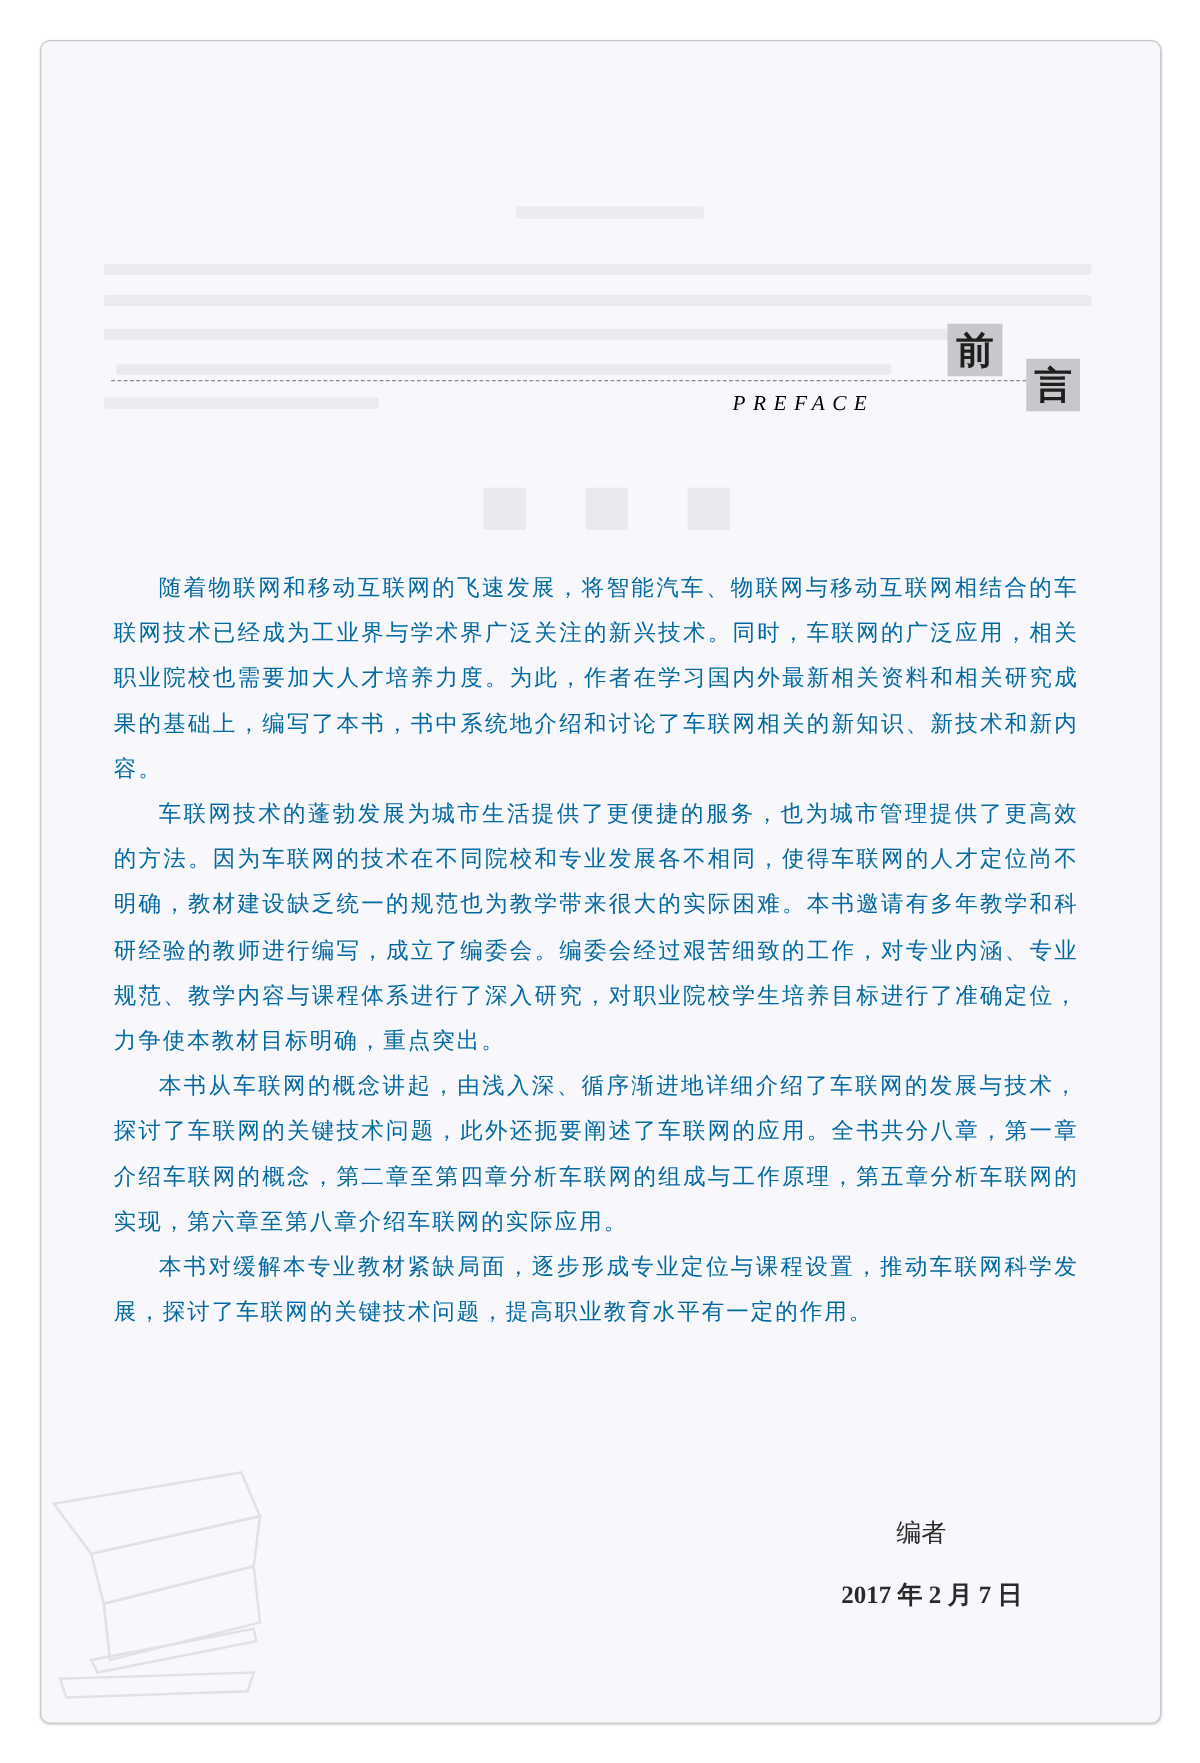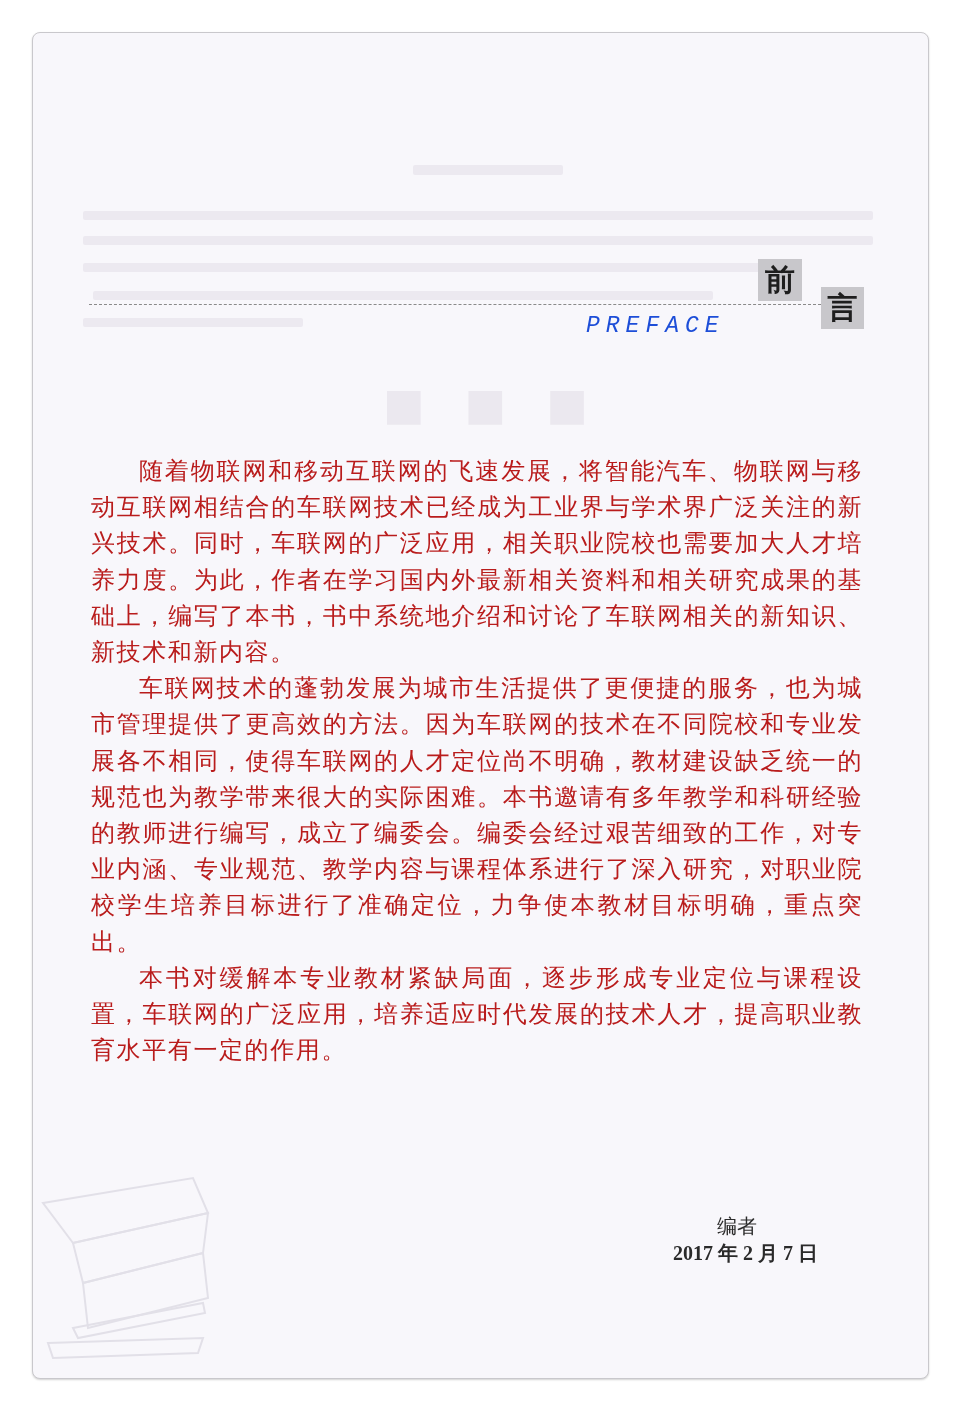--- a/index.html
+++ b/index.html
@@ -29,35 +29,35 @@
   }
   .char-box {
     position: absolute; background: #c8c7cb; color: #1e1e1e;
     font-family: "DejaVu Sans", sans-serif; font-weight: bold; font-size: 30px;
     display: flex; align-items: center; justify-content: center;
   }
   .char-qian { left: 725px; top: 226px; width: 44px; height: 42px; }
   .char-yan  { left: 788px; top: 254px; width: 43px; height: 42px; }
   .preface-en {
     position: absolute; left: 553px; top: 280px;
-    font-family: Liberation Mono, monospace; font-style: italic;
-    font-size: 23px; letter-spacing: 6px; color: #1d4ed8;
+    font-family: Liberation Serif, serif; font-style: italic;
+    font-size: 17px; letter-spacing: 6px; color: #000000;
   }
   .body-text {
     position: absolute; left: 58px; top: 420px; width: 772px;
-    font-size: 24px; line-height: 36.2px; color: #b91c1c;
+    font-size: 18px; line-height: 36.2px; color: #0369a1;
     text-align: justify; text-justify: inter-character; letter-spacing: 1.6px;
   }
   .body-text p { margin: 0; text-indent: 2em; }
   .signature {
     position: absolute; right: 110px; top: 1180px; text-align: left;
     font-family: "Liberation Serif", serif; color: #2a2a2a;
   }
   .sig-author { font-size: 20px; margin-left: 44px; }
-  .sig-date { font-size: 20px; font-weight: bold; margin-top: 0; }
+  .sig-date { font-size: 20px; font-weight: bold; margin-top: 22px; }
   .books {
     position: absolute; left: 0; top: 1100px; width: 300px; height: 250px;
   }
 </style>
 </head>
 <body>
 
 <div class="page">
 
   <div class="bleed">
@@ -83,21 +83,22 @@
   <div class="heading-zone">
     <div class="dash"></div>
     <div class="char-box char-qian">前</div>
     <div class="char-box char-yan">言</div>
     <div class="preface-en">PREFACE</div>
   </div>
 
   <div class="body-text">
     <p>随着物联网和移动互联网的飞速发展，将智能汽车、物联网与移动互联网相结合的车联网技术已经成为工业界与学术界广泛关注的新兴技术。同时，车联网的广泛应用，相关职业院校也需要加大人才培养力度。为此，作者在学习国内外最新相关资料和相关研究成果的基础上，编写了本书，书中系统地介绍和讨论了车联网相关的新知识、新技术和新内容。</p>
     <p>车联网技术的蓬勃发展为城市生活提供了更便捷的服务，也为城市管理提供了更高效的方法。因为车联网的技术在不同院校和专业发展各不相同，使得车联网的人才定位尚不明确，教材建设缺乏统一的规范也为教学带来很大的实际困难。本书邀请有多年教学和科研经验的教师进行编写，成立了编委会。编委会经过艰苦细致的工作，对专业内涵、专业规范、教学内容与课程体系进行了深入研究，对职业院校学生培养目标进行了准确定位，力争使本教材目标明确，重点突出。</p>
-    <p>本书对缓解本专业教材紧缺局面，逐步形成专业定位与课程设置，车联网的广泛应用，培养适应时代发展的技术人才，提高职业教育水平有一定的作用。</p>
+    <p>本书从车联网的概念讲起，由浅入深、循序渐进地详细介绍了车联网的发展与技术，探讨了车联网的关键技术问题，此外还扼要阐述了车联网的应用。全书共分八章，第一章介绍车联网的概念，第二章至第四章分析车联网的组成与工作原理，第五章分析车联网的实现，第六章至第八章介绍车联网的实际应用。</p>
+    <p>本书对缓解本专业教材紧缺局面，逐步形成专业定位与课程设置，推动车联网科学发展，探讨了车联网的关键技术问题，提高职业教育水平有一定的作用。</p>
   </div>
 
   <div class="signature">
     <div class="sig-author">编者</div>
     <div class="sig-date">2017 年 2 月 7 日</div>
   </div>
 
 </div>
 
 </body></html>

